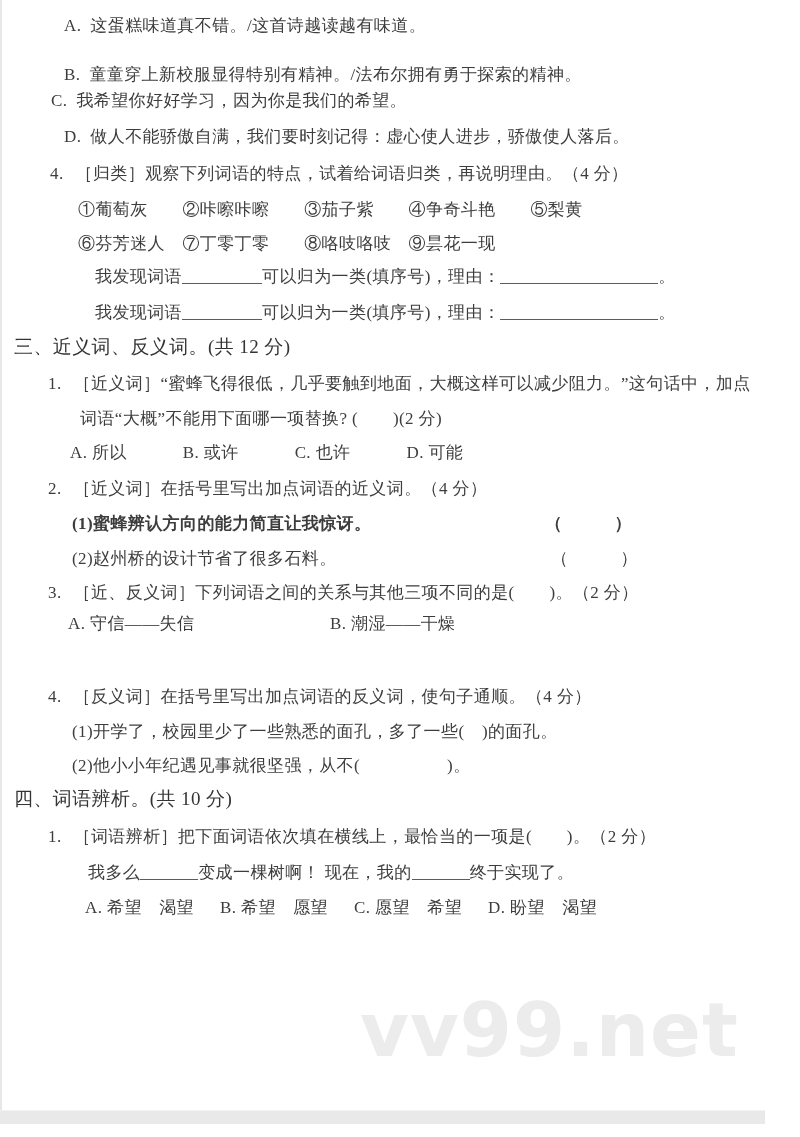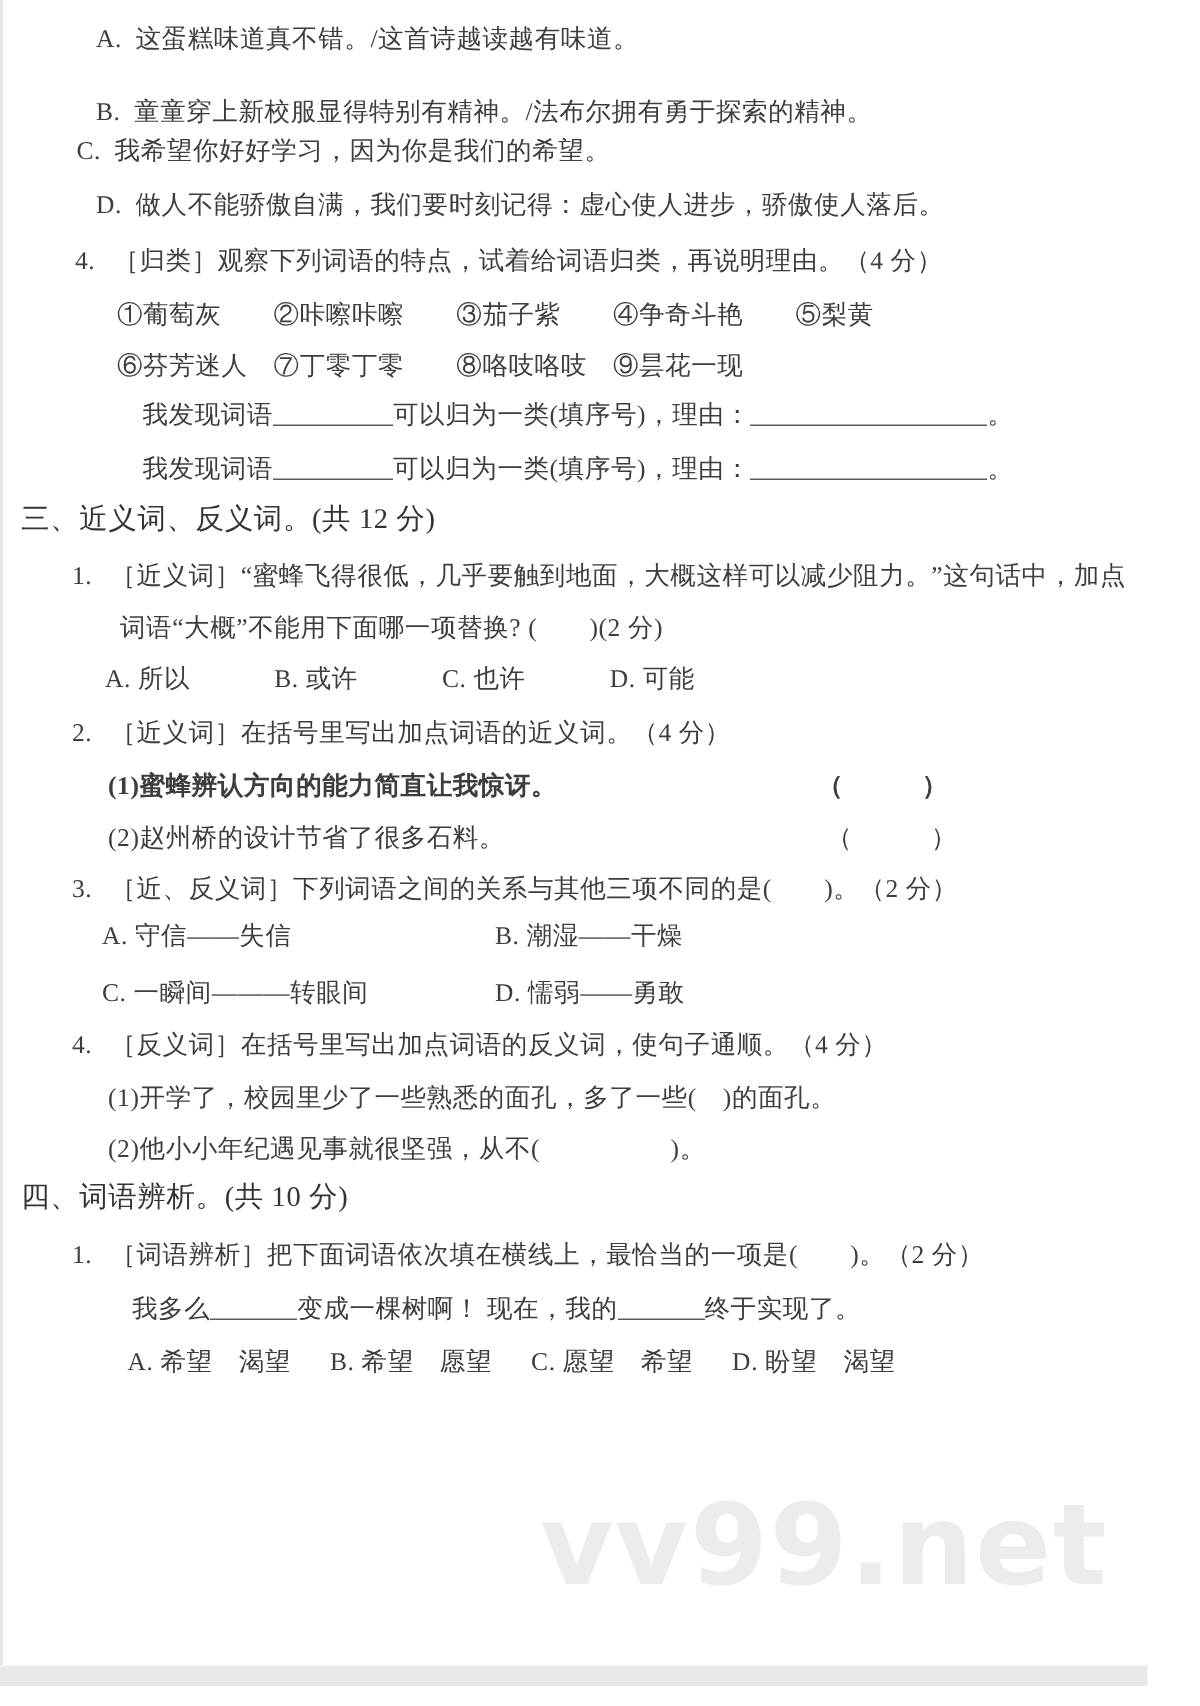--- a/index.html
+++ b/index.html
@@ -81,23 +81,20 @@
     <span style="margin-left:72px;">(2)赵州桥的设计节省了很多石料。</span>
     <span class="abs" style="left:551px;">（　　　）</span>
   </div>
 
   <div class="line" style="top:581px;left:48px;">
     <span class="num">3.</span><span>［近、反义词］下列词语之间的关系与其他三项不同的是(　　)。（2 分）</span>
   </div>
   <div class="line" style="top:612px;left:68px;">
     <span class="col">A. 守信——失信</span><span>B. 潮湿——干燥</span>
   </div>
-  <div class="line" style="top:650px;left:68px;">
-    <span class="col">C. 一瞬间———转眼间</span><span>D. 懦弱——勇敢</span>
-  </div>
 
   <div class="line" style="top:685px;left:48px;">
     <span class="num">4.</span><span>［反义词］在括号里写出加点词语的反义词，使句子通顺。（4 分）</span>
   </div>
   <div class="line" style="top:720px;left:72px;">(1)开学了，校园里少了一些熟悉的面孔，多了一些(　)的面孔。</div>
   <div class="line" style="top:754px;left:72px;">(2)他小小年纪遇见事就很坚强，从不(　　　　　)。</div>
 
   <div class="line sec" style="top:787px;left:14px;">四、词语辨析。(共 10 分)</div>
 
   <div class="line" style="top:825px;left:48px;">

